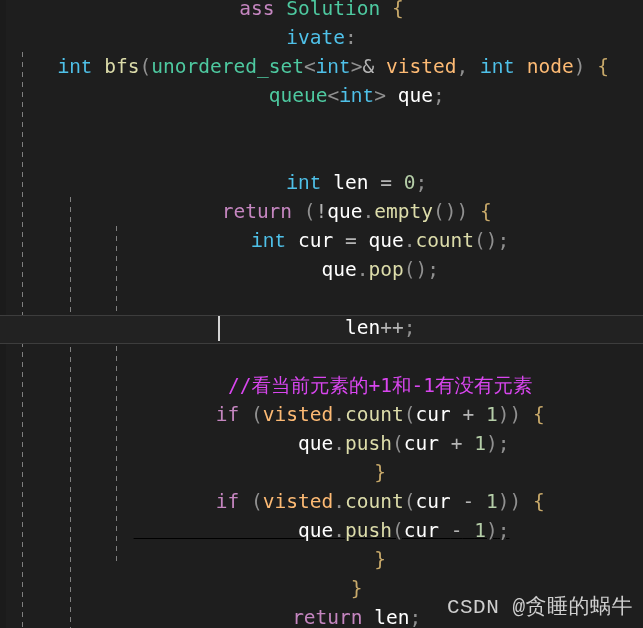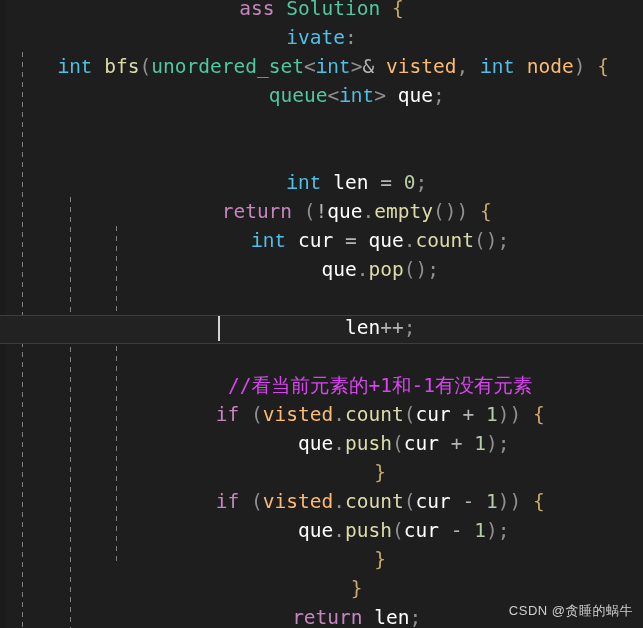--- a/index.html
+++ b/index.html
@@ -100,22 +100,22 @@
   .t-angle    { color: #909090; }  
 
   .cjk { font-family: "DejaVu Sans", "Liberation Sans", sans-serif; }
 
   
   #watermark {
     position: absolute;
     right: 10px;
     bottom: 8px;
     color: #cfcfcf;
-    font-family: Liberation Sans, sans-serif;
-    font-size: 13px;
+    font-family: Liberation Mono, monospace;
+    font-size: 21px;
     letter-spacing: 0.5px;
     z-index: 8;
     white-space: nowrap;
   }
 </style>
 </head>
 <body>
 
 <div id="editor">
 
@@ -141,21 +141,21 @@
       <div class="code-line" style="top: 197px;">      <span class="t-kw">return</span> <span class="t-punct">(</span><span class="t-op">!</span><span class="t-var">que</span><span class="t-punct">.</span><span class="t-func">empty</span><span class="t-punct">(</span><span class="t-punct">)</span><span class="t-punct">)</span> <span class="t-brace">{</span></div>
       <div class="code-line" style="top: 226px;">          <span class="t-type">int</span> <span class="t-var">cur</span> <span class="t-op">=</span> <span class="t-var">que</span><span class="t-punct">.</span><span class="t-func">count</span><span class="t-punct">(</span><span class="t-punct">)</span><span class="t-punct">;</span></div>
       <div class="code-line" style="top: 255px;">          <span class="t-var">que</span><span class="t-punct">.</span><span class="t-func">pop</span><span class="t-punct">(</span><span class="t-punct">)</span><span class="t-punct">;</span></div>
       <div class="code-line" style="top: 313px;">          <span class="t-var">len</span><span class="t-op">+</span><span class="t-op">+</span><span class="t-punct">;</span></div>
       <div class="code-line" style="top: 342px;"></div>
       <div class="code-line" style="top: 371px;">          <span class="t-comment"><span>//</span><span class="cjk">看当前元素的</span><span>+1</span><span class="cjk">和</span><span>-1</span><span class="cjk">有没有元素</span></span></div>
       <div class="code-line" style="top: 400px;">          <span class="t-kw">if</span> <span class="t-punct">(</span><span class="t-param">visted</span><span class="t-punct">.</span><span class="t-func">count</span><span class="t-punct">(</span><span class="t-var">cur</span> <span class="t-op">+</span> <span class="t-num">1</span><span class="t-punct">)</span><span class="t-punct">)</span> <span class="t-brace">{</span></div>
       <div class="code-line" style="top: 429px;">              <span class="t-var">que</span><span class="t-punct">.</span><span class="t-func">push</span><span class="t-punct">(</span><span class="t-var">cur</span> <span class="t-op">+</span> <span class="t-num">1</span><span class="t-punct">)</span><span class="t-punct">;</span></div>
       <div class="code-line" style="top: 458px;">          <span class="t-brace">}</span></div>
       <div class="code-line" style="top: 487px;">          <span class="t-kw">if</span> <span class="t-punct">(</span><span class="t-param">visted</span><span class="t-punct">.</span><span class="t-func">count</span><span class="t-punct">(</span><span class="t-var">cur</span> <span class="t-op">-</span> <span class="t-num">1</span><span class="t-punct">)</span><span class="t-punct">)</span> <span class="t-brace">{</span></div>
-      <div class="code-line" style="top: 516px;">              <span class="t-var">que</span><span class="t-punct">.</span><span class="t-func">push</span><span class="t-punct">(</span><span class="t-var">cur</span> <span class="t-op">-</span> <span class="t-num">1</span><span class="t-punct">)</span><span class="t-punct">;</span></div>
+      <div class="code-line" style="top: 516px; text-decoration: underline;">              <span class="t-var">que</span><span class="t-punct">.</span><span class="t-func">push</span><span class="t-punct">(</span><span class="t-var">cur</span> <span class="t-op">-</span> <span class="t-num">1</span><span class="t-punct">)</span><span class="t-punct">;</span></div>
       <div class="code-line" style="top: 545px;">          <span class="t-brace">}</span></div>
       <div class="code-line" style="top: 574px;">      <span class="t-brace">}</span></div>
       <div class="code-line" style="top: 603px;">      <span class="t-kw">return</span> <span class="t-var">len</span><span class="t-punct">;</span></div>
     </div>
 
   <div id="watermark">CSDN @贪睡的蜗牛</div>
 
 </div>
 
 </body></html>

